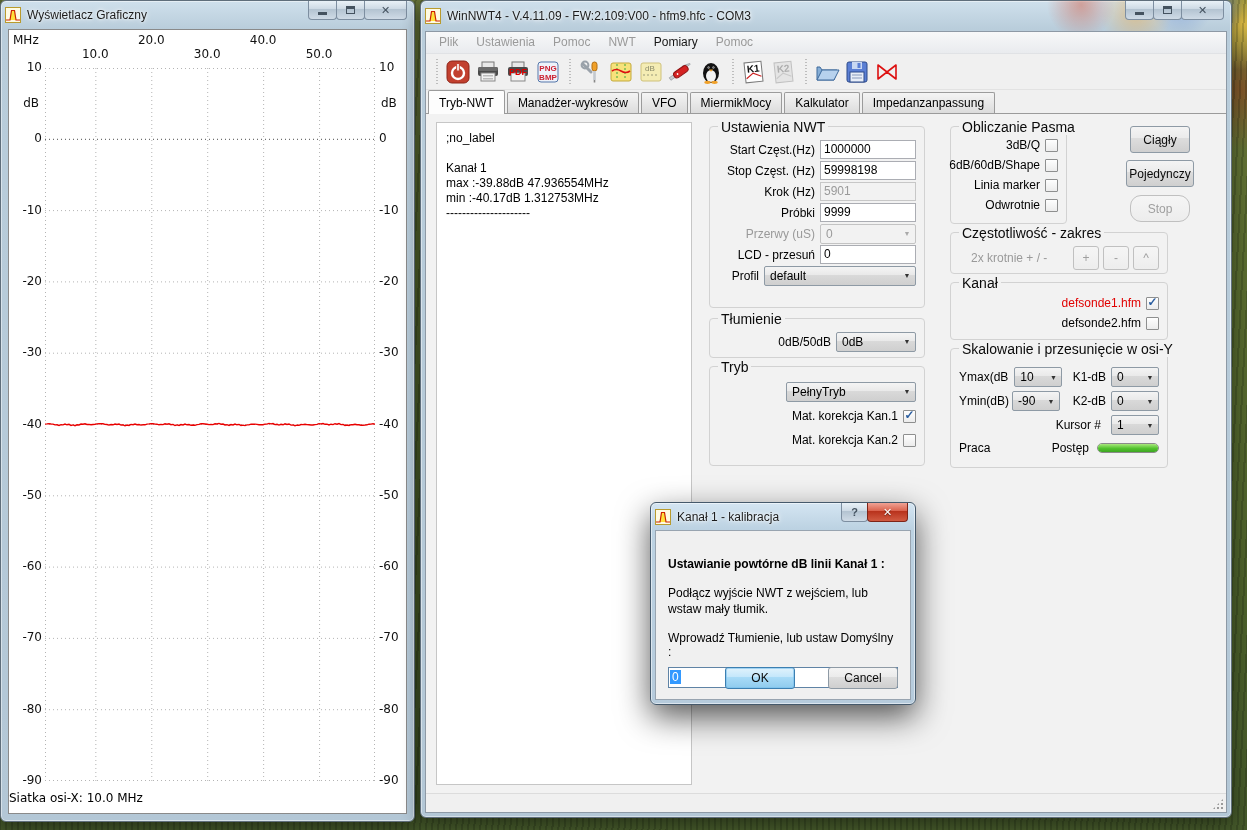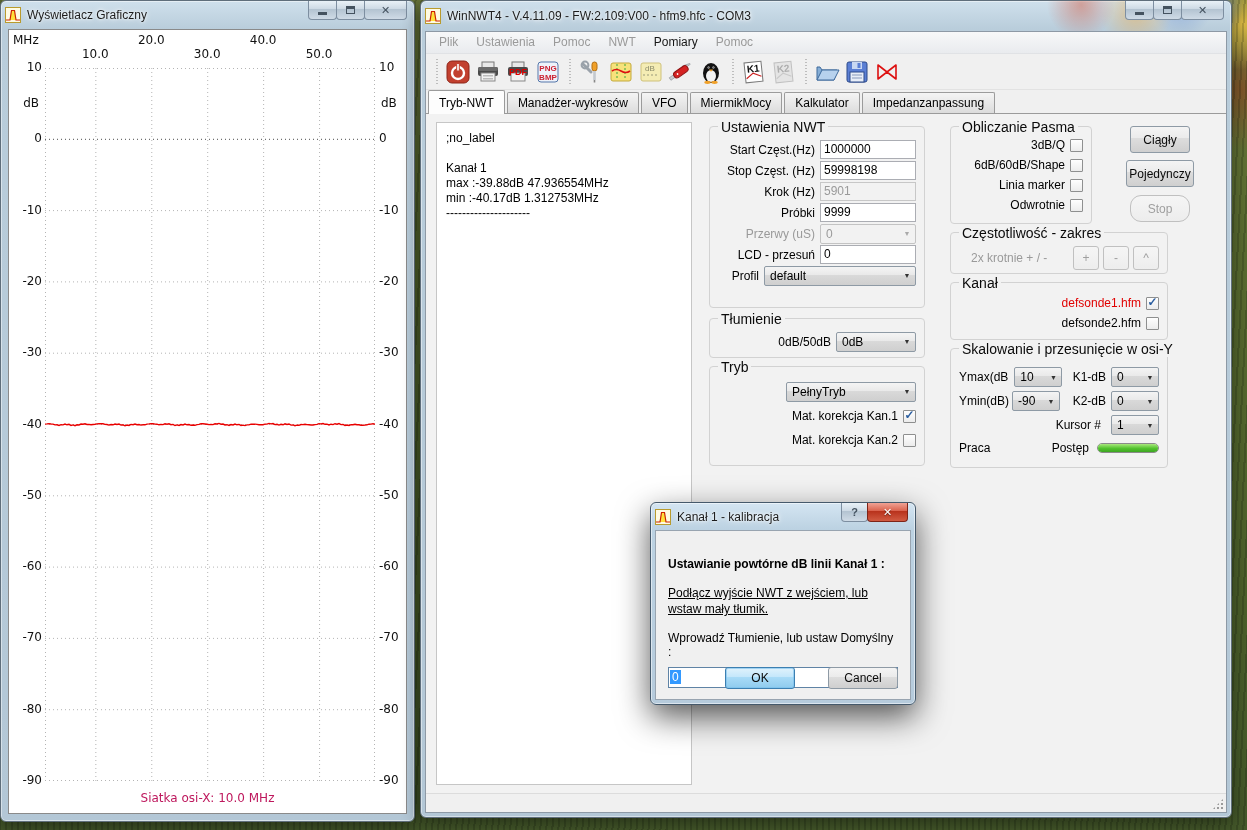--- a/index.html
+++ b/index.html
@@ -39,21 +39,21 @@
   .wbtn.red .x-glyph { color:#fff; text-shadow:0 1px 1px rgba(0,0,0,.5); }
   .wbtn.help { width:27px; }
   .wbtn.help span { color:#44525f; font-weight:bold; font-size:11px; }
 
   
   #graph-window { left:0; top:0; width:415px; height:822px; }
   .graph-body { position:absolute; left:7px; right:7px; top:28px; bottom:7px;
     background:#fff; border:1px solid #8a8a8a; font-family:"DejaVu Sans",sans-serif; font-size:12px; }
   .graph-body .tick { position:absolute; color:#111; white-space:nowrap; }
   #plot-svg { position:absolute; left:36px; top:38px; }
-  .graph-footer { position:absolute; left:0; right:0; bottom:8px; text-align:center; color:#be185d; }
+  .graph-footer { position:absolute; left:0; right:0; bottom:8px; text-align:left; color:#000000; }
 
   
   #main-window { left:420px; top:0; width:812px; height:818px; }
   #main-window .titlebar { height:30px;border-radius:14px; }
   .title-peek { position:absolute; right:0; top:0; width:190px; height:30px; border-radius:0 6px 0 0; opacity:.45; pointer-events:none;
     background:
       radial-gradient(circle at 40px 4px, rgba(210,70,40,.9), transparent 34px),
       radial-gradient(circle at 95px 12px, rgba(245,160,35,.9), transparent 36px),
       radial-gradient(circle at 140px 4px, rgba(70,115,205,.8), transparent 32px); }
   .main-inner { position:absolute; left:4px; right:4px; top:30px; bottom:4px;
@@ -120,21 +120,21 @@
   .red-text { color:#e00000; }
   .gray-text { color:#9a9a9a; }
 
   
   #dialog { left:650px; top:502px; width:266px; height:203px; border-radius:6px;
     background:linear-gradient(180deg,#d4e5f2,#bcd2e2 26px,#b6cbdc); border:1px solid #45596b;
     box-shadow:0 0 0 1px rgba(255,255,255,.5) inset, 0 12px 32px rgba(0,0,0,.65); z-index:50; }
   #dialog .titlebar { height:27px; }
   .dialog-body { position:absolute; left:4px; right:4px; top:27px; bottom:4px; background:#f0f0f0; border:1px solid #98a4b0; padding:10px 12px; }
   .dialog-heading { font-weight:bold; font-size:12px; margin-top:16px; }
-  .dialog-text { margin-top:14px; line-height:16px;text-decoration:underline; }
+  .dialog-text { margin-top:14px; line-height:16px; }
   .dialog-prompt { margin-top:14px; }
   .spinbox { margin-top:8px; height:21px; border:1px solid #5f83a5; background:#fff; display:flex; }
   .spinbox .sval { flex:1; padding:2px 1px; }
   .spinbox .sval .sel { background:#3399ff; color:#fff; padding:0 2px; }
   .spin-arrows { width:17px; border-left:1px solid #abadb3; display:flex; flex-direction:column; }
   .spin-arrows div { flex:1; display:flex; align-items:center; justify-content:center; font-size:6px; color:#333;
     background:linear-gradient(180deg,#f2f2f2,#ddd); border-bottom:1px solid #c9c9c9; }
   .dialog-buttons { position:absolute; right:12px; bottom:10px; display:flex; gap:11px; }
   .dialog-buttons .btn { width:70px; height:22px; }
 </style>
@@ -456,21 +456,21 @@
             <span class="chk checked">
               <span class="mark">✓</span>
             </span>
           </div>
         <div class="chk-row" style="margin-top:4px">
             <span class="clabel">Mat. korekcja Kan.2</span>
             <span class="chk"></span>
           </div>
       </div>
 
-      <div class="groupbox" style="left:524px; top:12px; width:142px; height:98px;">
+      <div class="groupbox" style="left:524px; top:12px; width:117px; height:98px;">
         <span class="legend">Obliczanie Pasma</span>
         <div class="chk-row" style="margin-top:8px">
             <span class="clabel">3dB/Q</span>
             <span class="chk"></span>
           </div>
         <div class="chk-row">
             <span class="clabel">6dB/60dB/Shape</span>
             <span class="chk"></span>
           </div>
         <div class="chk-row">

